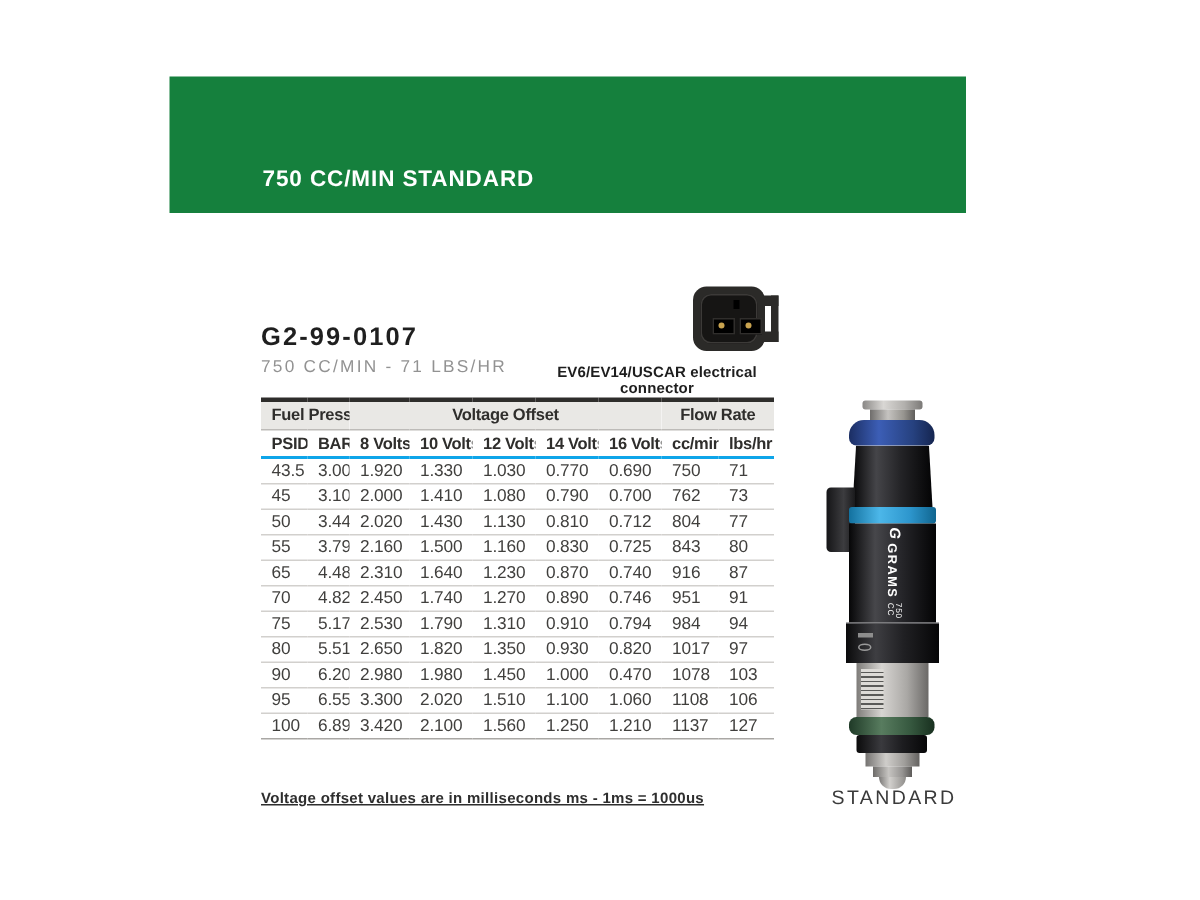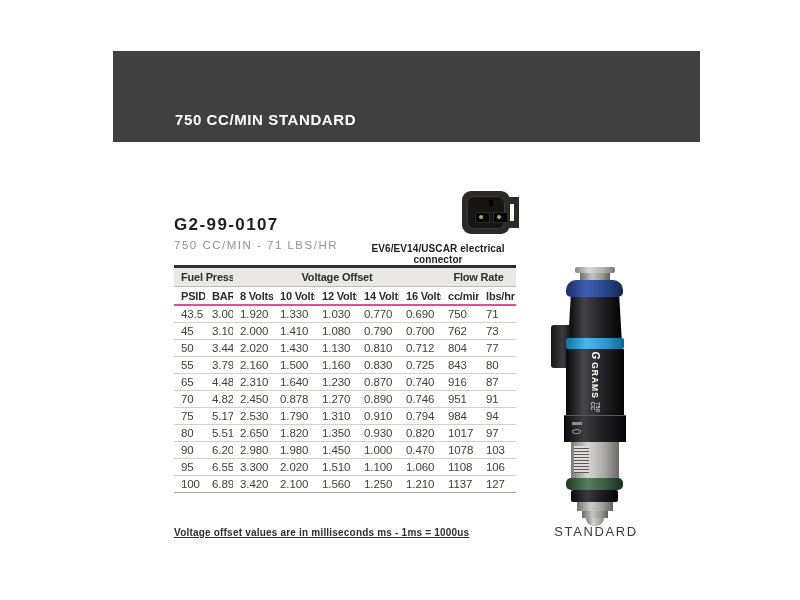--- a/index.html
+++ b/index.html
@@ -1,21 +1,21 @@
 <!DOCTYPE html>
 <html><head>
 <meta charset="utf-8">
 <style>
   html,body{margin:0;padding:0;background:#fff;}
   .page{
     position:relative;width:800px;height:600px;background:#ffffff;overflow:hidden;
     font-family:"Liberation Sans","DejaVu Sans",sans-serif;color:#222;
   }
   
-  .banner{position:absolute;left:113px;top:51px;width:587px;height:91px;background:#404040;}
+  .banner{position:absolute;left:113px;top:51px;width:531px;height:91px;background:#15803d;}
   .banner-title{
     position:absolute;left:62px;top:61px;font-size:15px;font-weight:bold;color:#ffffff;
     letter-spacing:.6px;line-height:1;
   }
   
   .partnum{position:absolute;left:174px;top:216px;font-size:17px;font-weight:bold;color:#1f1f1f;letter-spacing:1.4px;line-height:1;}
   .subtitle{position:absolute;left:174px;top:240px;font-size:11.5px;color:#929292;letter-spacing:1.5px;line-height:1;}
   
   .connector{position:absolute;left:462px;top:191px;width:62px;height:43px;}
   .conn-body{position:absolute;left:0;top:0;width:48px;height:43px;background:#2b2a28;border-radius:9px;}
@@ -33,21 +33,21 @@
   .spec-table{
     position:absolute;left:174px;top:265px;width:342px;border-collapse:collapse;table-layout:fixed;
     border-top:3px solid #2e2d2b;font-family:"Liberation Sans","DejaVu Sans",sans-serif;
   }
   .spec-table col.c0{width:31px}.spec-table col.c1{width:28px}.spec-table col.c2{width:40px}
   .spec-table col.c3{width:42px}.spec-table col.c4{width:42px}.spec-table col.c5{width:42px}
   .spec-table col.c6{width:42px}.spec-table col.c7{width:38px}.spec-table col.c8{width:37px}
   .spec-table th,.spec-table td{padding:0 0 0 7px;text-align:left;font-weight:normal;white-space:nowrap;overflow:hidden;}
   .spec-table th.gh{background:#e9e8e5;height:18px;font-size:11px;font-weight:bold;color:#2f2e2c;border-bottom:1px solid #bdbbb8;letter-spacing:-.2px;}
   .spec-table th.gh-center{text-align:center;padding-left:0;}
-  .spec-table th.ch{height:17px;font-size:11px;font-weight:bold;color:#2f2e2c;border-bottom:2px solid #ec4899;letter-spacing:-.2px;}
+  .spec-table th.ch{height:17px;font-size:11px;font-weight:bold;color:#2f2e2c;border-bottom:2px solid #0ea5e9;letter-spacing:-.2px;}
   .spec-table td{height:16px;font-size:11.5px;color:#403f3d;border-bottom:1px solid #d2d0cd;letter-spacing:-.1px;}
   .spec-table tbody tr:last-child td{border-bottom:1px solid #a9a7a4;}
   
   .footnote{position:absolute;left:174px;top:527px;font-size:10px;font-weight:bold;color:#2e2e2e;letter-spacing:.2px;text-decoration:underline;}
   
   .injector{position:absolute;left:545px;top:255px;width:100px;height:272px;}
   .injector div{position:absolute;}
   .inlet-rim{left:30px;top:12px;width:40px;height:6px;border-radius:2px;
     background:linear-gradient(90deg,#8a8886,#d9d7d4 35%,#b2b0ad 70%,#7b7977);}
   .inlet-neck{left:35px;top:18px;width:30px;height:9px;
@@ -200,21 +200,21 @@
           <td>1.230</td>
           <td>0.870</td>
           <td>0.740</td>
           <td>916</td>
           <td>87</td>
         </tr>
         <tr>
           <td>70</td>
           <td>4.82</td>
           <td>2.450</td>
-          <td>0.878</td>
+          <td>1.740</td>
           <td>1.270</td>
           <td>0.890</td>
           <td>0.746</td>
           <td>951</td>
           <td>91</td>
         </tr>
         <tr>
           <td>75</td>
           <td>5.17</td>
           <td>2.530</td>

